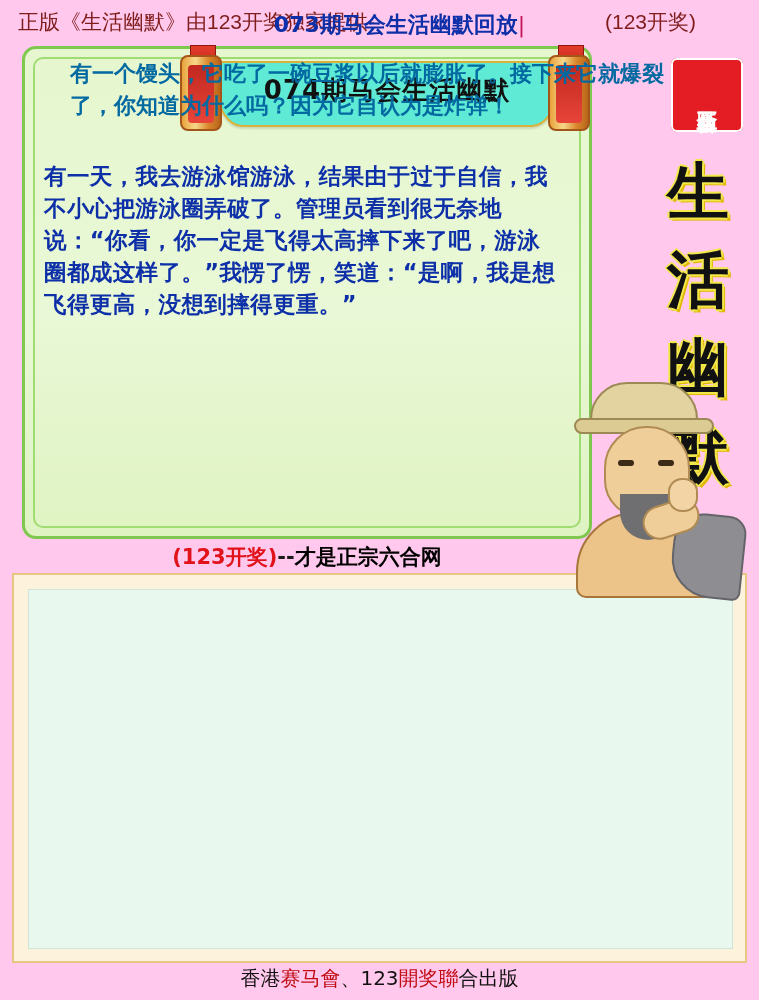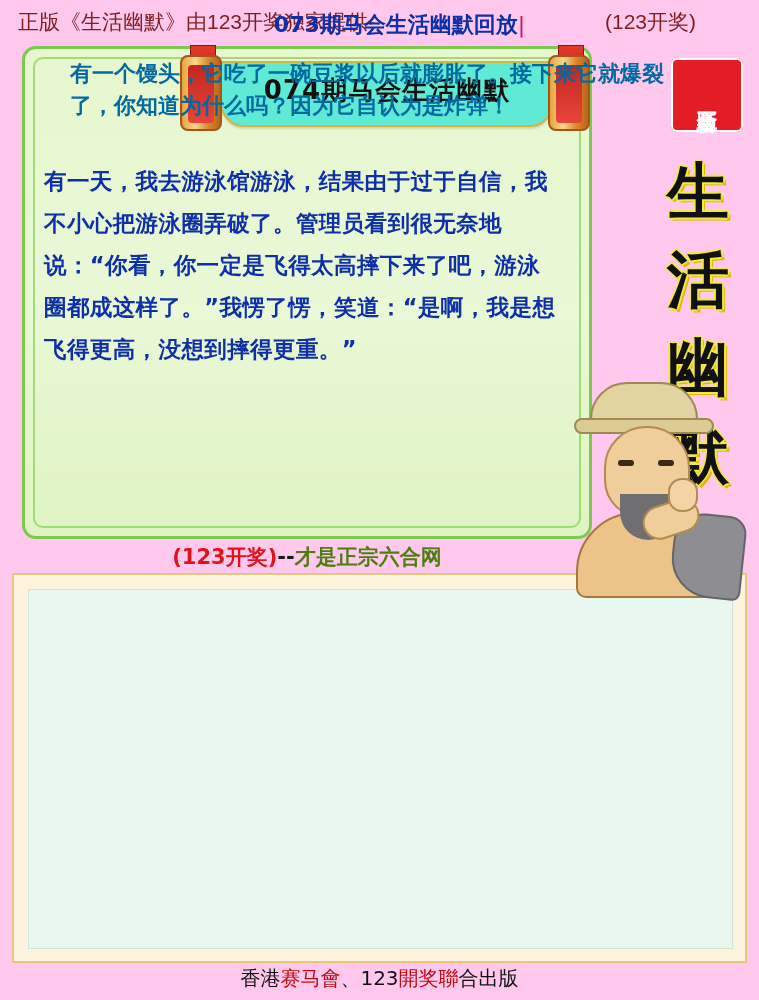--- a/index.html
+++ b/index.html
@@ -127,21 +127,21 @@
   .scroll-flag.r { left: 378px; top: -10px; }
 
   
   .joke-text {
     position: absolute;
     left: 44px;
     top: 160px;
     width: 518px;
     font-family: "DejaVu Sans", sans-serif;
     font-size: 22.5px;
-    line-height: 42px;
+    line-height: 32px;
     color: #0d2fa8;
     font-weight: bold;
     letter-spacing: .4px;
     white-space: pre-wrap;
   }
 
   
   .caption-row {
     position: absolute;
     left: 22px;
@@ -150,21 +150,21 @@
     height: 30px;
     display: flex;
     align-items: center;
     justify-content: center;
     font-family: "DejaVu Sans", sans-serif;
     font-size: 21px;
     font-weight: bold;
   }
   .caption-row .c-red { color: #e2121a; }
   .caption-row .c-dark { color: #1a1a1a; }
-  .caption-row .c-green { color: #4d7c0f; }
+  .caption-row .c-green { color: #000000; }
 
   
   .cream-panel {
     position: absolute;
     left: 12px;
     top: 573px;
     width: 735px;
     height: 390px;
     background: #fdf3dd;
     border: 2px solid #e7c77f;

